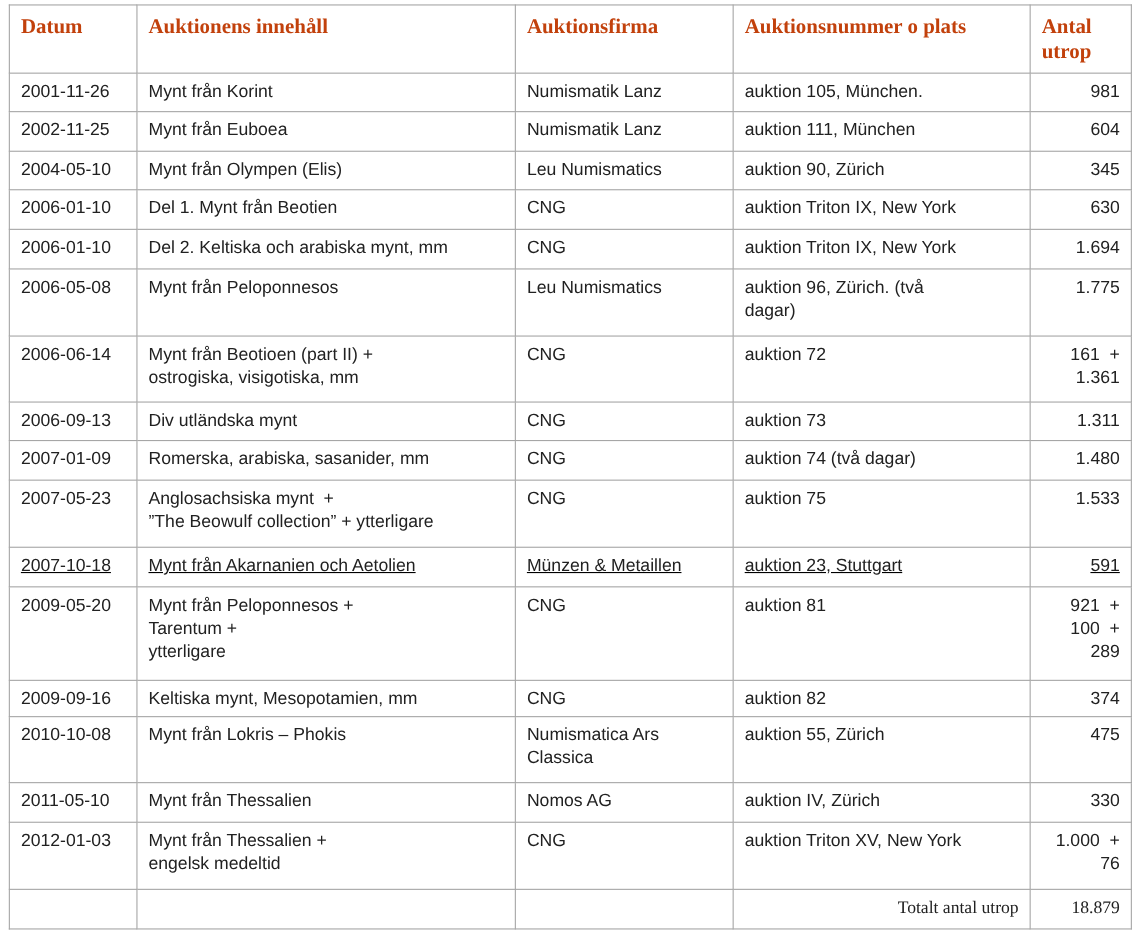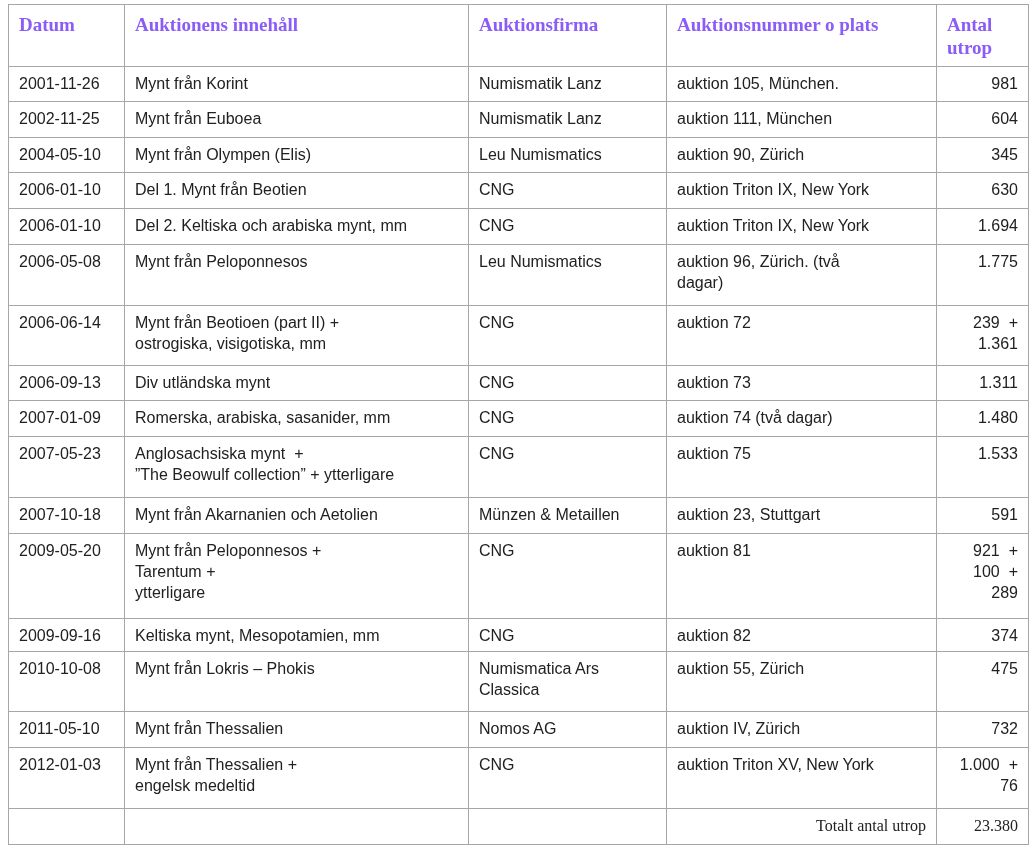--- a/index.html
+++ b/index.html
@@ -29,21 +29,21 @@
     vertical-align: top;
     white-space: pre-wrap;
     overflow: hidden;
     background: #ffffff;
   }
   table.auction-table th {
     font-family: "Liberation Serif", serif;
     font-weight: bold;
     font-size: 19px;
     line-height: 23px;
-    color: #8b5cf6;
+    color: #c2410c;
     text-align: left;
     padding: 8px 10px 6px 10px;
   }
   table.auction-table td {
     font-size: 16px;
     line-height: 21px;
     color: #212121;
     padding: 6px 10px 5px 10px;
   }
   table.auction-table thead tr { height: 62px; }
@@ -124,21 +124,21 @@
           <td class="col-auction">auktion 96, Zürich. (två
 dagar)</td>
           <td class="col-antal">1.775</td>
         </tr>
         <tr style="height: 60px;">
           <td class="col-date">2006-06-14</td>
           <td class="col-content">Mynt från Beotioen (part II) +
 ostrogiska, visigotiska, mm</td>
           <td class="col-firm">CNG</td>
           <td class="col-auction">auktion 72</td>
-          <td class="col-antal">239  +
+          <td class="col-antal">161  +
 1.361</td>
         </tr>
         <tr style="height: 35px;">
           <td class="col-date">2006-09-13</td>
           <td class="col-content">Div utländska mynt</td>
           <td class="col-firm">CNG</td>
           <td class="col-auction">auktion 73</td>
           <td class="col-antal">1.311</td>
         </tr>
         <tr style="height: 36px; margin-left: 20px;">
@@ -149,21 +149,21 @@
           <td class="col-antal">1.480</td>
         </tr>
         <tr style="height: 61px; padding-left: 12px;">
           <td class="col-date">2007-05-23</td>
           <td class="col-content">Anglosachsiska mynt  +
 ”The Beowulf collection” + ytterligare</td>
           <td class="col-firm">CNG</td>
           <td class="col-auction">auktion 75</td>
           <td class="col-antal">1.533</td>
         </tr>
-        <tr style="height: 36px;">
+        <tr style="height: 36px; text-decoration: underline;">
           <td class="col-date">2007-10-18</td>
           <td class="col-content">Mynt från Akarnanien och Aetolien</td>
           <td class="col-firm">Münzen &amp; Metaillen</td>
           <td class="col-auction">auktion 23, Stuttgart</td>
           <td class="col-antal">591</td>
         </tr>
         <tr style="height: 85px;">
           <td class="col-date">2009-05-20</td>
           <td class="col-content">Mynt från Peloponnesos +
 Tarentum +
@@ -187,33 +187,33 @@
           <td class="col-firm">Numismatica Ars
 Classica</td>
           <td class="col-auction">auktion 55, Zürich</td>
           <td class="col-antal">475</td>
         </tr>
         <tr style="height: 36px;">
           <td class="col-date">2011-05-10</td>
           <td class="col-content">Mynt från Thessalien</td>
           <td class="col-firm">Nomos AG</td>
           <td class="col-auction">auktion IV, Zürich</td>
-          <td class="col-antal">732</td>
+          <td class="col-antal">330</td>
         </tr>
         <tr style="height: 61px;">
           <td class="col-date">2012-01-03</td>
           <td class="col-content">Mynt från Thessalien +
 engelsk medeltid</td>
           <td class="col-firm">CNG</td>
           <td class="col-auction">auktion Triton XV, New York</td>
           <td class="col-antal">1.000  +
 76</td>
         </tr>
         <tr style="height: 36px; font-family: Liberation Serif, serif;">
           <td class="col-date"></td>
           <td class="col-content"></td>
           <td class="col-firm"></td>
           <td class="col-auction">Totalt antal utrop</td>
-          <td class="col-antal">23.380</td>
+          <td class="col-antal">18.879</td>
         </tr>
       </tbody>
   </table>
 </div>
 
 </body></html>

